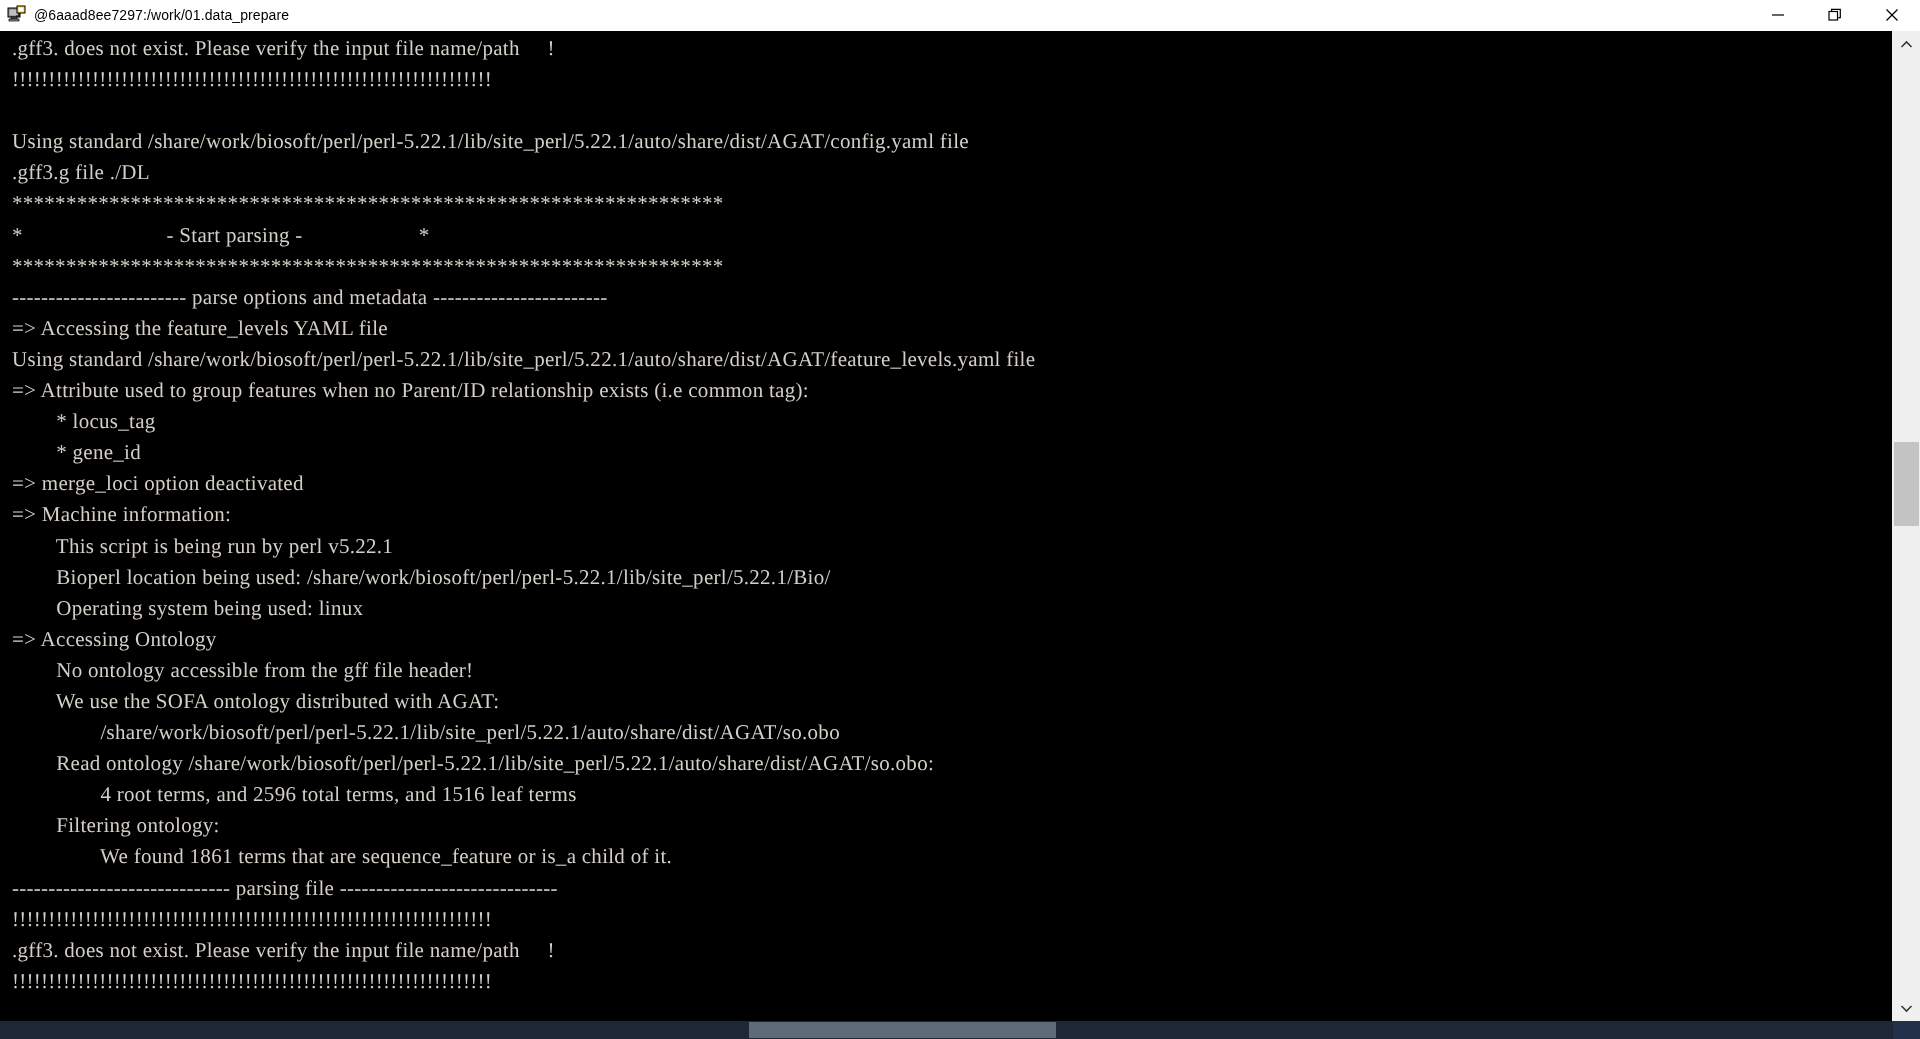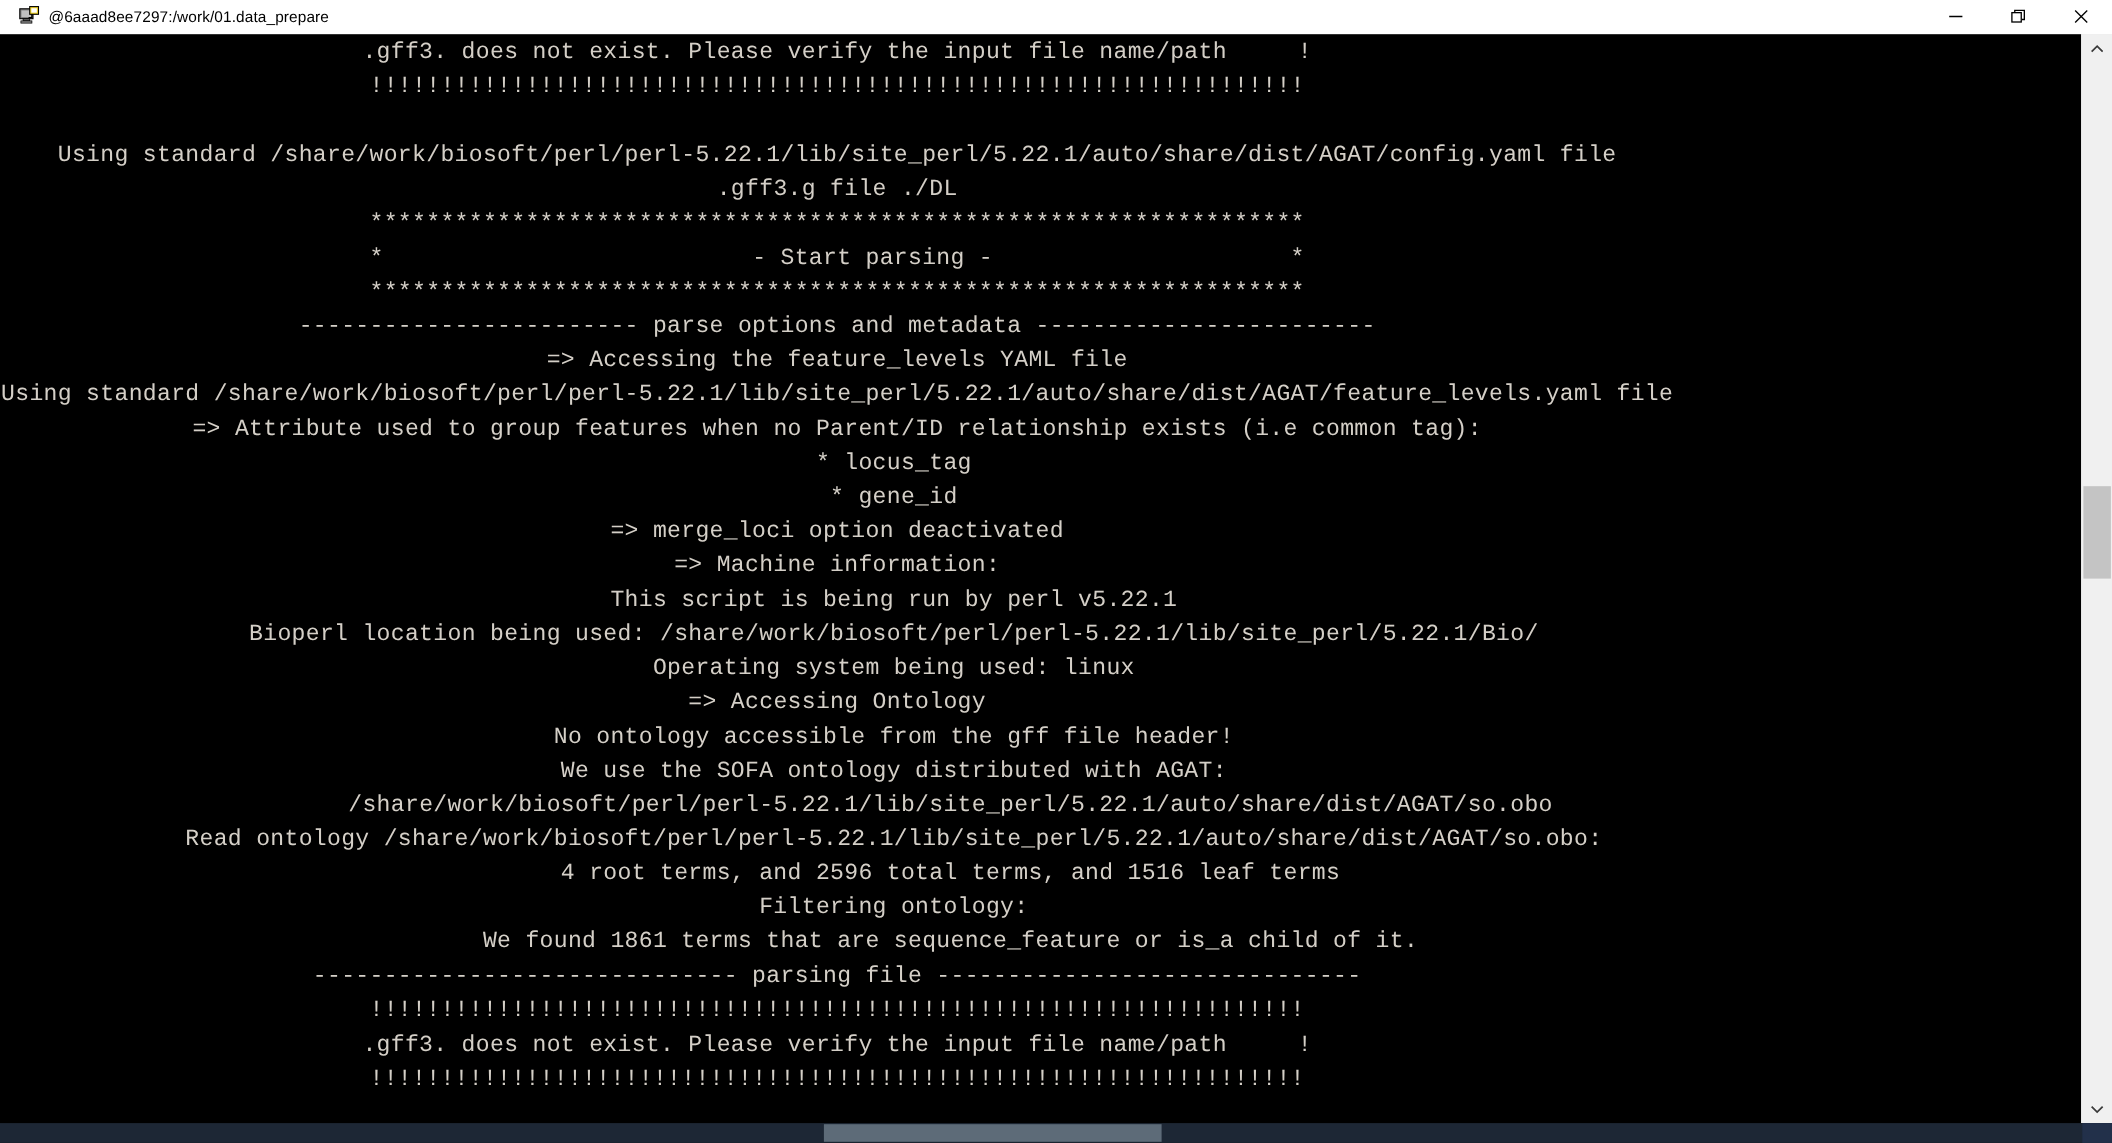--- a/index.html
+++ b/index.html
@@ -30,21 +30,21 @@
     display: flex;
     align-items: center;
     border-bottom: 1px solid #ffffff;
     position: relative;
     z-index: 5;
   }
 
   .titlebar-left {
     display: flex;
     align-items: center;
-    padding-left: 17px;
+    padding-left: 7px;
     flex: 1 1 auto;
     min-width: 0;
     text-align: right;
   }
 
   .app-icon {
     width: 20px;
     height: 20px;
     flex: 0 0 20px;
     position: relative;
@@ -94,29 +94,28 @@
     overflow: hidden;
     background: #000000;
     padding: 0;
   }
 
   .term-lines {
     position: absolute;
     top: 0;
     left: 0;
     padding-top: 2px;
-    padding-left: 1px;
+    padding-left: 12px;
     white-space: pre;
-    font-family: Liberation Mono, monospace;
+    font-family: Liberation Serif, serif;
     font-size: 21px;
     line-height: 31.1px;
     color: #d4cfc7;
     letter-spacing: 0.28px;
     text-rendering: geometricPrecision;
-    text-align: center;
   }
 
   .term-line { display: block; height: 31.1px; }
 
   
   .vscroll {
     width: 27px;
     flex: 0 0 27px;
     background: #f0f0f0;
     display: flex;

